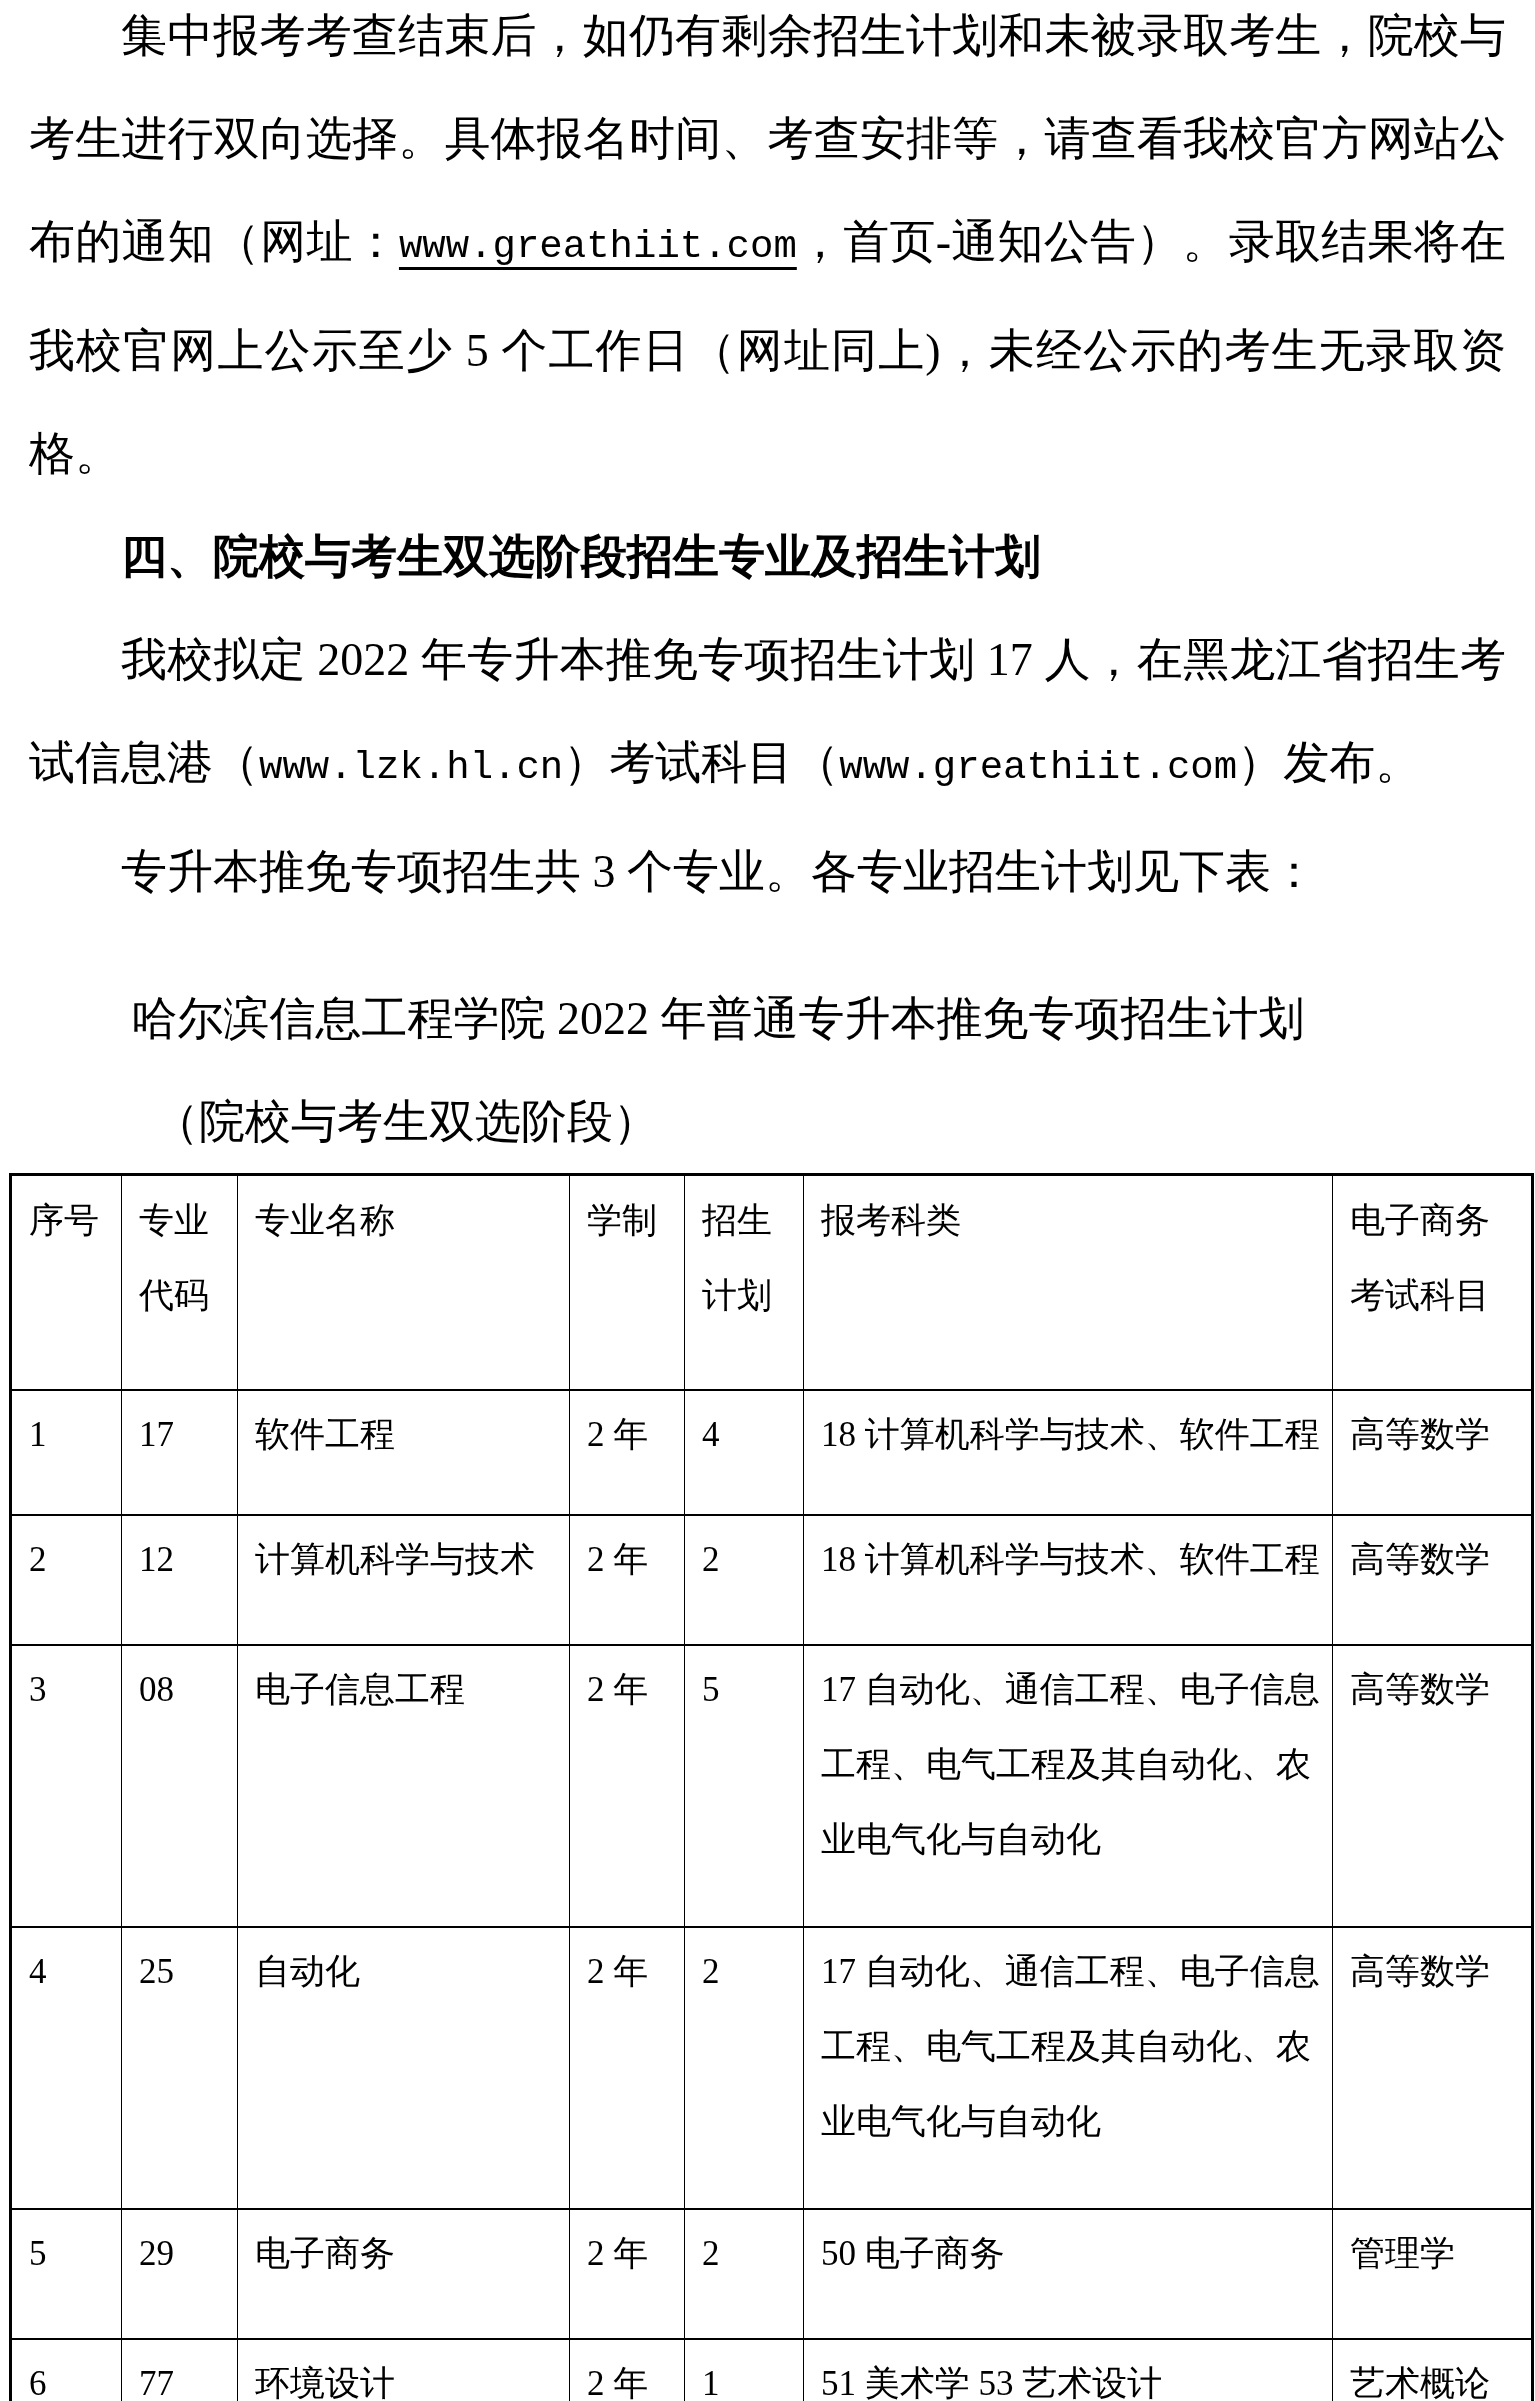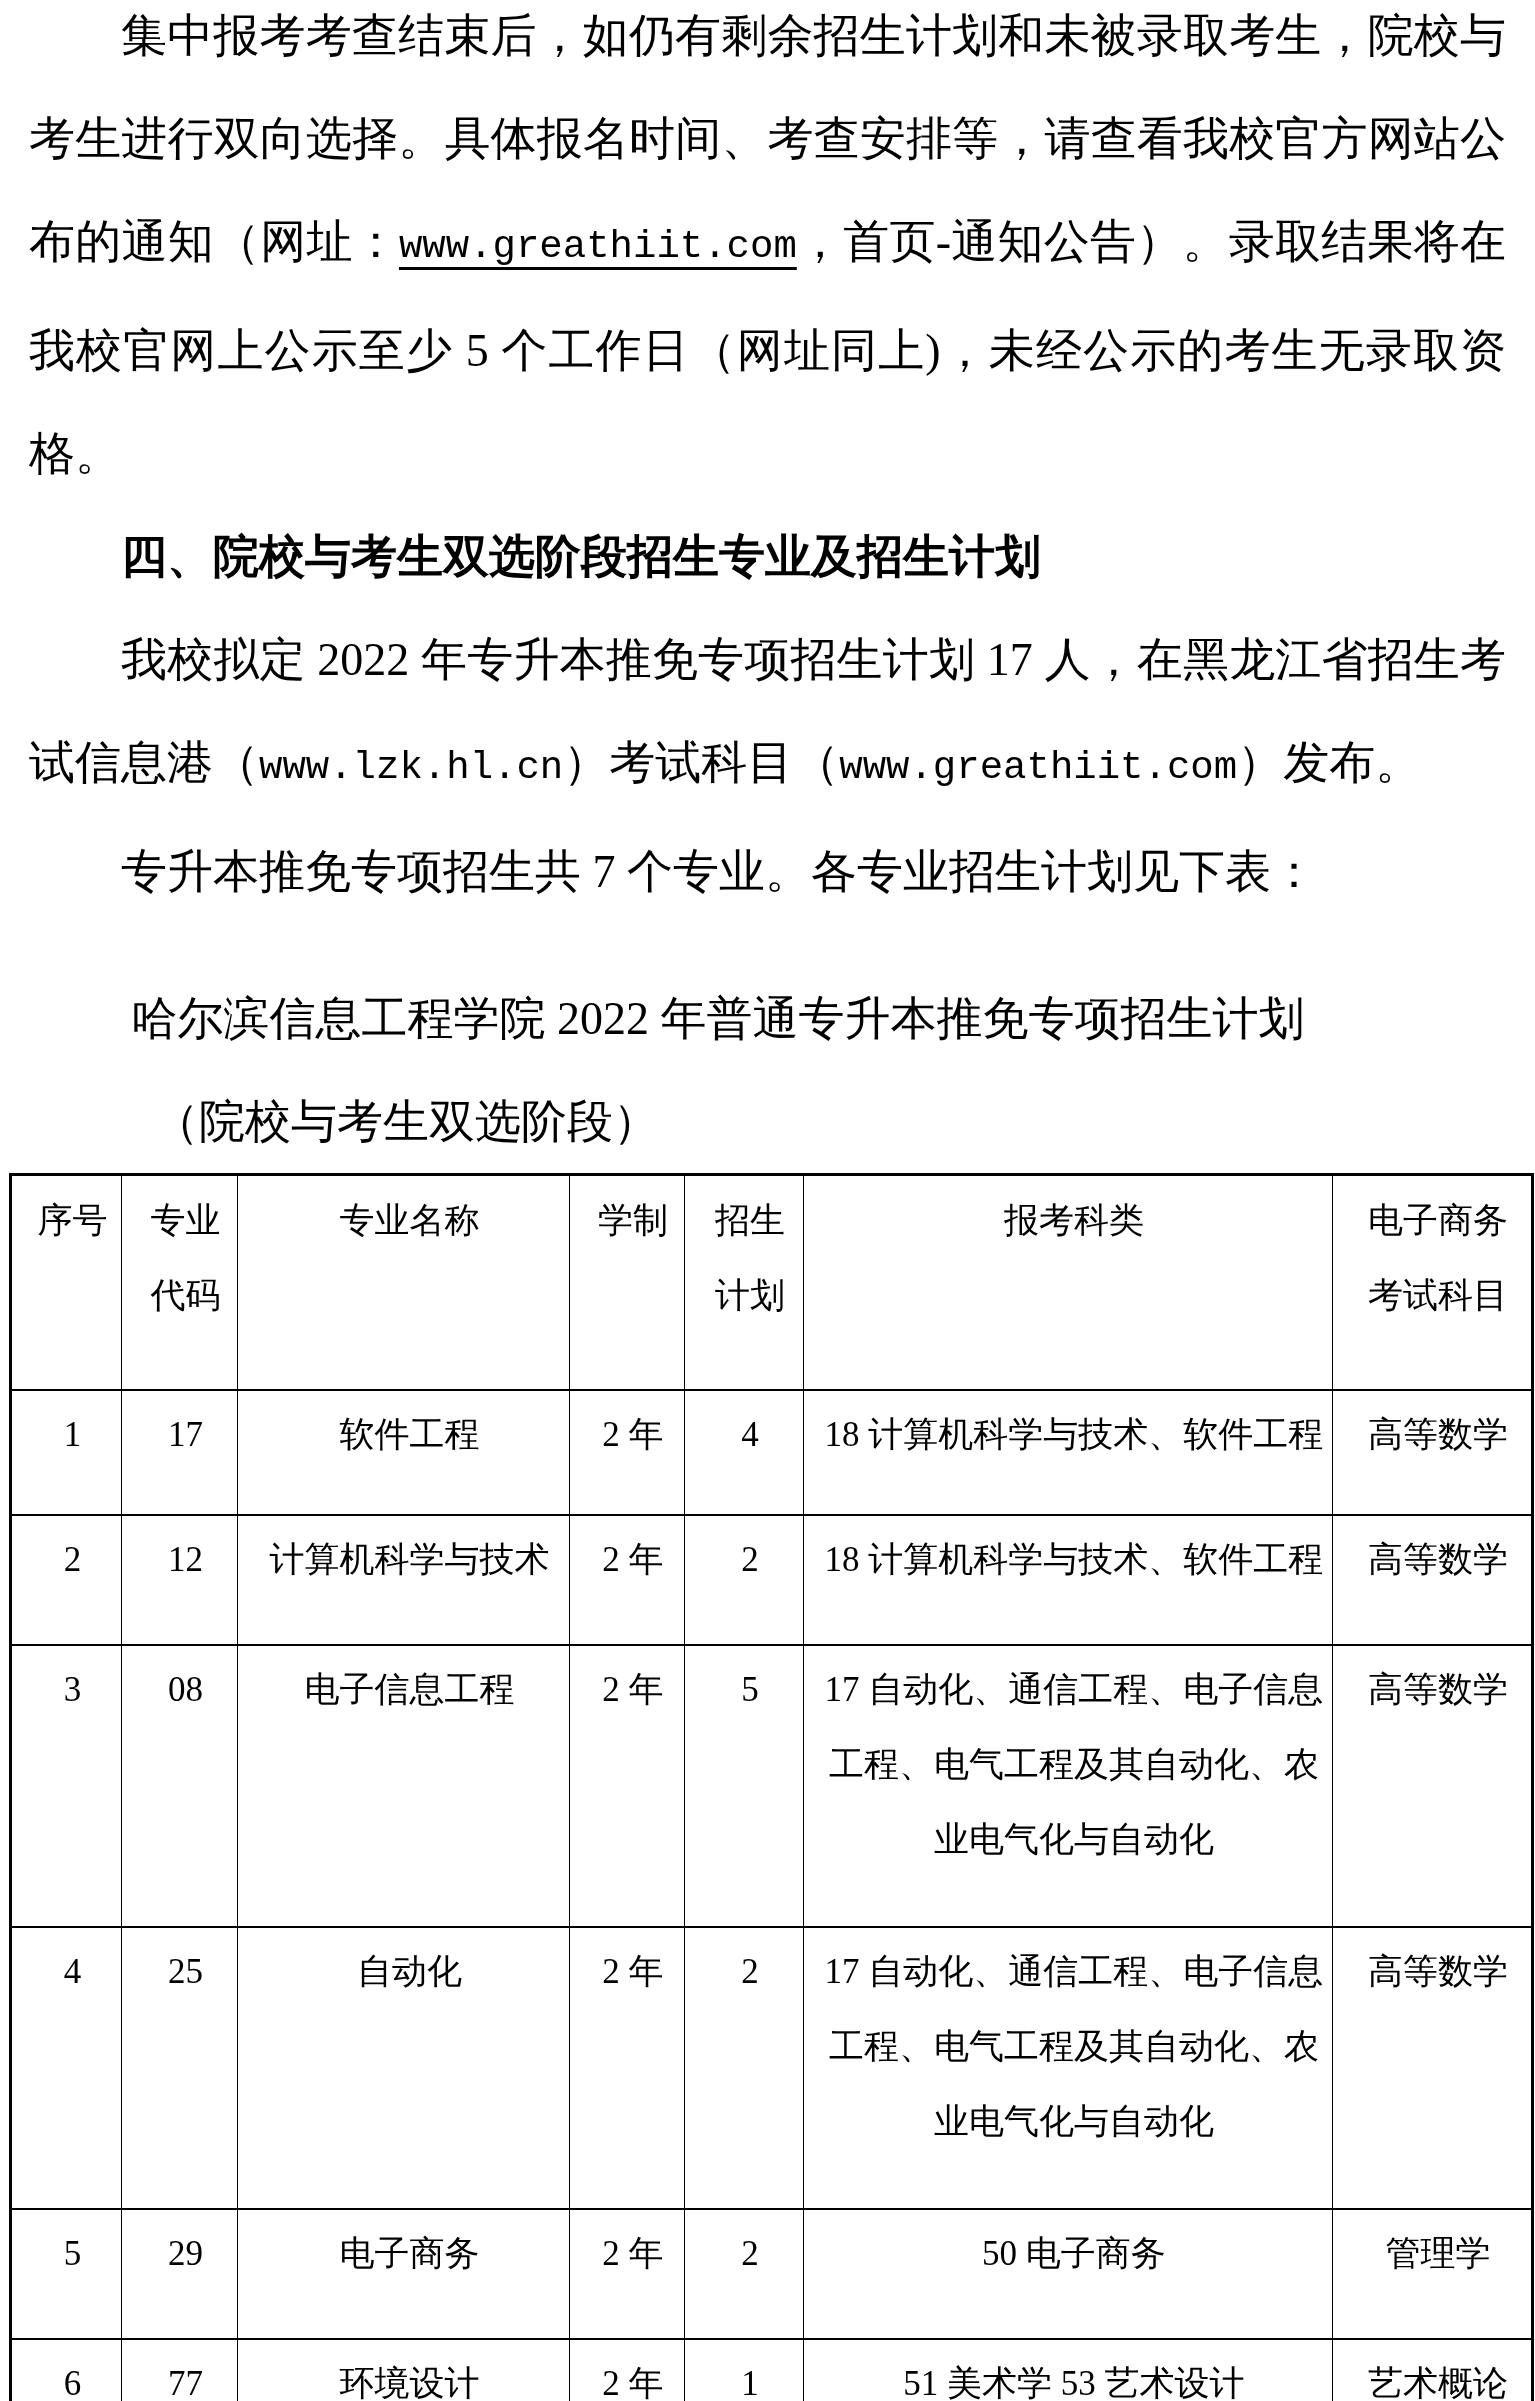--- a/index.html
+++ b/index.html
@@ -65,42 +65,41 @@
   .plan-table td {
     border: 1.6px solid #000;
     border-top-width: 2.4px;
     border-bottom-width: 2.4px;
     vertical-align: top;
     padding: 6.3px 4.7px 6.3px 17.3px;
     font-size: 35px;
     line-height: 75px;
     white-space: pre-line;
     overflow: hidden;
-    text-align: center;
   }
   .plan-table tr:nth-child(1) { height: 215px; }
   .plan-table tr:nth-child(2) { height: 125px; }
   .plan-table tr:nth-child(3) { height: 130px; }
   .plan-table tr:nth-child(4) { height: 282px; }
   .plan-table tr:nth-child(5) { height: 282px; }
   .plan-table tr:nth-child(6) { height: 130px; }
   .plan-table tr:nth-child(7) { height: 129px; }
 </style>
 </head>
 <body>
 
 <div class="page">
 
   <p class="body-text"><span>集中报考考查结束后，如仍有剩余招生计划和未被录取考生，院校与考生进行双向选择。具体报名时间、考查安排等，请查看我校官方网站公布的通知（网址：</span><span class="url link">www.greathiit.com</span><span>，首页-通知公告）。录取结果将在我校官网上公示至少 5 个工作日（网址同上)，未经公示的考生无录取资格。</span></p>
 
   <h2 class="heading">四、院校与考生双选阶段招生专业及招生计划</h2>
 
   <p class="body-text"><span>我校拟定 2022 年专升本推免专项招生计划 17 人，在黑龙江省招生考试信息港（</span><span class="url">www.lzk.hl.cn</span><span>）考试科目（</span><span class="url">www.greathiit.com</span><span>）发布。</span></p>
 
-  <p class="body-text">专升本推免专项招生共 7 个专业。各专业招生计划见下表：</p>
+  <p class="body-text">专升本推免专项招生共 3 个专业。各专业招生计划见下表：</p>
 
   <div class="table-title">哈尔滨信息工程学院 2022 年普通专升本推免专项招生计划</div>
   <div class="table-subtitle">（院校与考生双选阶段）</div>
 
   <table class="plan-table">
     <colgroup>
       <col class="c1">
         <col class="c2">
         <col class="c3">
         <col class="c4">

